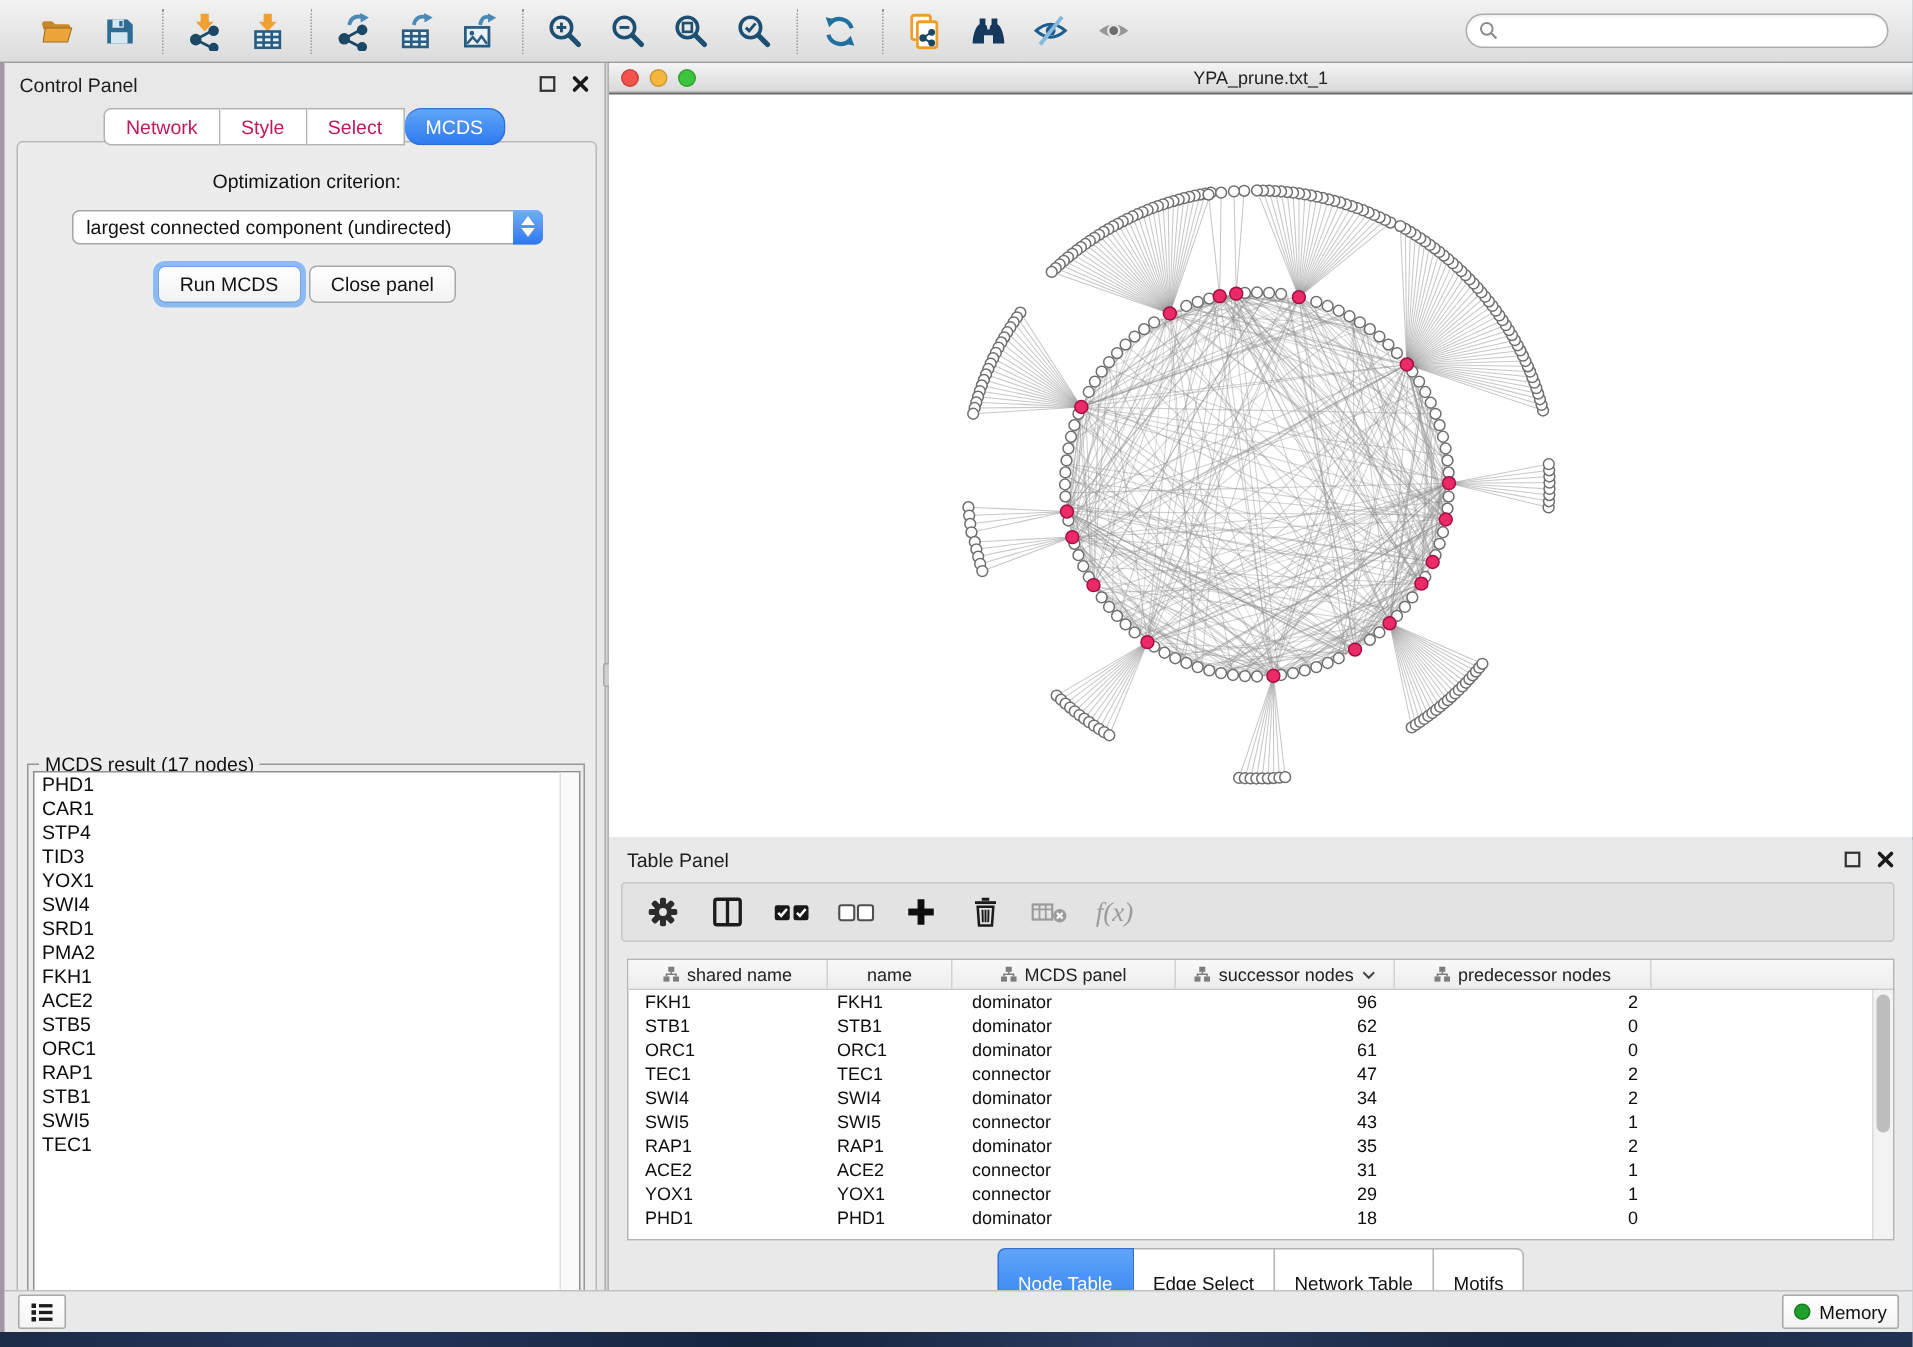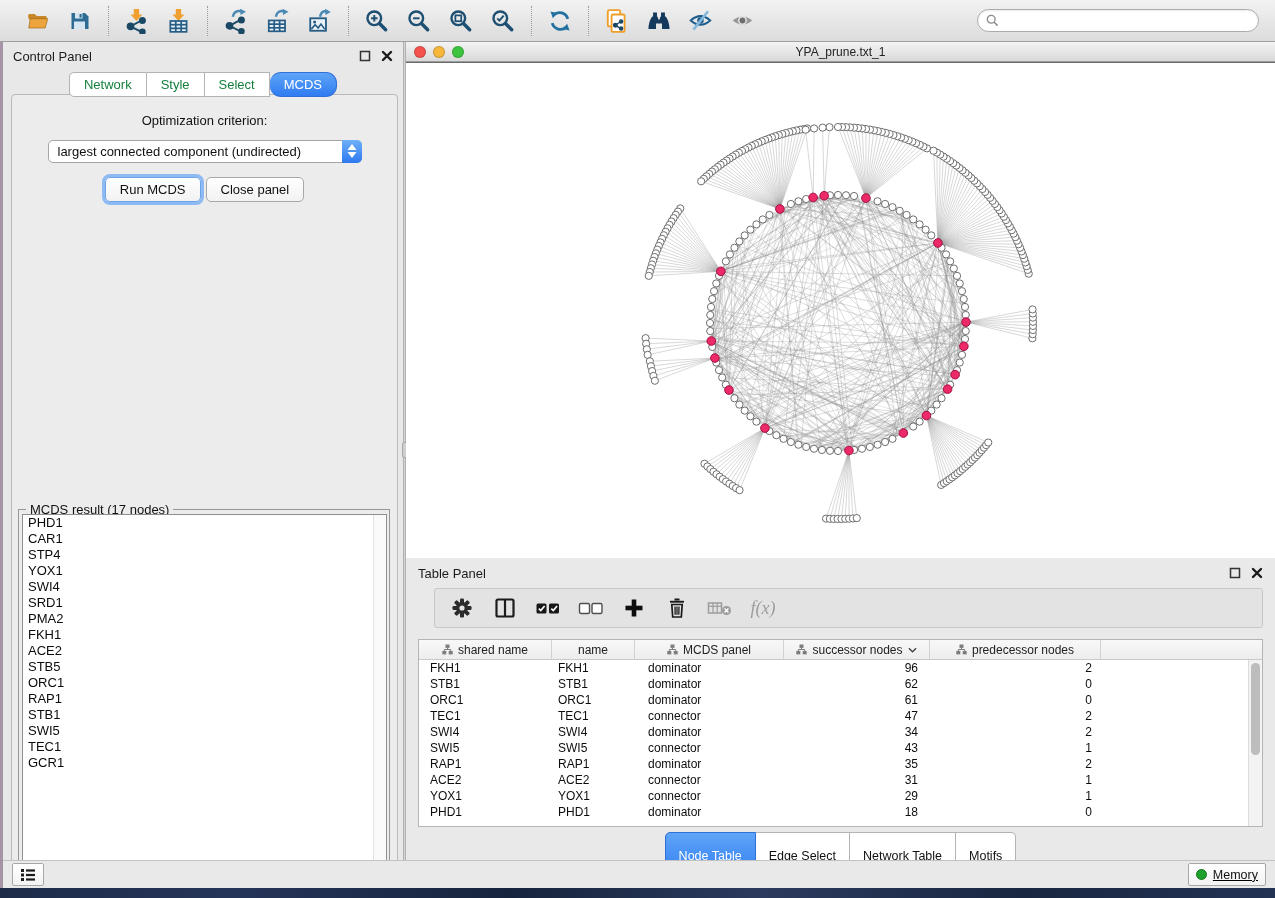--- a/index.html
+++ b/index.html
@@ -23,21 +23,21 @@
   .search-box { width:282px; height:23px; background:#fff; border:1px solid #ababab; border-radius:12px;
     display:flex; align-items:center; padding:0 8px; box-shadow:inset 0 1px 2px rgba(0,0,0,.08); }
   .search-box input { border:none; outline:none; flex:1; font-size:12px; font-family:"Liberation Sans",sans-serif; background:transparent; margin-left:5px;}
 
   
   .control-panel { position:absolute; left:3px; top:42px; width:400px; height:818px; background:#e8e8e8; }
   .cp-titlebar { height:28px; display:flex; align-items:center; padding:0 10px;gap:20px; }
   .cp-title { font-size:13px; color:#1c1c1c; }
   .win-icons { margin-left:auto; display:flex; align-items:center; gap:10px; }
   .cp-tabs { position:absolute; left:0; top:30px; width:100%; display:flex; justify-content:center; z-index:2; }
-  .cp-tab { font-size:13px; padding:4px 14px; background:#fff; border:1px solid #b3b3b3; border-left:none; color:#15803d; }
+  .cp-tab { font-size:13px; padding:4px 14px; background:#fff; border:1px solid #b3b3b3; border-left:none; color:#be185d; }
   .cp-tab:first-child { border-left:1px solid #b3b3b3; border-radius:5px 0 0 5px; }
   .cp-tab:last-child { border-radius:0 5px 5px 0; }
   .cp-tab.active { background:linear-gradient(#5fa5f8,#2f7bf1); color:#fff; border-color:#2f6fd8;border-radius:11px; }
   .cp-content { position:absolute; left:8px; top:52px; width:387px; height:792px;
     background:#ececec; border:1px solid #b9b9b9; border-radius:4px; }
   .opt-label { text-align:center; margin-top:18px; font-size:13px; color:#111; }
   .dropdown { position:relative; margin:12px auto 0; width:314px; height:23px; background:#fff;
     border:1px solid #a5a5a5; border-radius:5px; display:flex; align-items:center; }
   .dropdown .dd-text { font-size:13px; padding-left:9px; color:#111; flex:1; white-space:nowrap; overflow:hidden; }
   .dd-stepper { width:20px; height:23px; margin:-1px -1px 0 0; border-radius:0 5px 5px 0;
@@ -64,21 +64,21 @@
     display:flex; align-items:center; padding:0 8px; position:relative; }
   .traffic { display:flex; gap:7px; }
   .light { width:12px; height:12px; border-radius:50%; border:1px solid rgba(0,0,0,.18); }
   .net-title { position:absolute; left:0; right:0; text-align:center; font-size:12px; color:#222; }
   .net-canvas { width:869px; height:496px; background:#ffffff; border-top:1px solid #6a6a6a; }
 
   
   .table-panel { position:absolute; left:406px; top:560px; width:869px; height:300px; background:#e9e9e9; }
   .tp-titlebar { height:26px; display:flex; align-items:center; padding:0 12px; }
   .tp-title { font-size:13px; color:#1c1c1c; }
-  .tp-toolbar { margin:2px 12px 0 28px; height:40px; background:#e3e3e3; border:1px solid #c6c6c6; border-radius:3px;
+  .tp-toolbar { margin:2px 12px 0 8px; height:40px; background:#e3e3e3; border:1px solid #c6c6c6; border-radius:3px;
     display:flex; align-items:center; gap:17px; padding:0 14px; }
   .tp-toolbar .tibtn { display:flex; align-items:center; justify-content:center; width:26px; height:30px; }
   .fx { font-family:"Liberation Serif",serif; font-style:italic; font-size:18px; color:#9c9c9c; }
 
   .ntable { position:absolute; left:12px; top:79px; width:845px; height:188px; background:#fff; border:1px solid #b5b5b5; }
   .thead { display:flex; height:20px; background:linear-gradient(#f8f8f8,#ededed); border-bottom:1px solid #c9c9c9; }
   .hcell { display:flex; align-items:center; justify-content:center; gap:5px; font-size:12px; color:#222;
     border-right:1px solid #d2d2d2; height:100%; }
   .tbody { position:absolute; left:0; top:20px; right:14px; bottom:0; overflow:hidden; }
   .trow { display:flex; height:16px; align-items:center; }
@@ -93,21 +93,21 @@
   .vthumb { position:absolute; left:2px; top:3px; width:9px; height:92px; background:#bdbdbd; border-radius:5px; }
 
   .tp-tabs { position:absolute; left:0; right:0; top:272px; display:flex; justify-content:center; }
   .tp-tab { font-size:12.5px; padding:16px 13px; background:#fff; border:1px solid #b3b3b3; border-left:none; color:#111; }
   .tp-tab:first-child { border-left:1px solid #b3b3b3; border-radius:5px 0 0 5px; }
   .tp-tab:last-child { border-radius:0 5px 5px 0; }
   .tp-tab.active { background:linear-gradient(#5fa5f8,#2f7bf1); color:#fff; border-color:#2f6fd8; }
 
   
   .status-bar { position:absolute; left:3px; top:860px; width:1272px; height:28px; background:#e9e9e9;
-    border-top:1px solid #c2c2c2; display:flex; align-items:center; padding:0 9px;text-decoration:underline; }
+    border-top:1px solid #c2c2c2; display:flex; align-items:center; padding:0 9px; }
   .sbtn { height:23px; background:linear-gradient(#ffffff,#f3f3f3); border:1px solid #a8a8a8; border-radius:2px;
     display:flex; align-items:center; justify-content:center; padding:0 7px; }
   .mem-btn { margin-left:auto; gap:6px; font-size:12.5px; color:#111; }
   .mem-dot { width:11px; height:11px; border-radius:50%; background:#1fa02c; border:1px solid #137a1e; }
 </style>
 </head>
 <body>
 
 <div class="app">
 
@@ -317,33 +317,33 @@
         <button class="pbtn focused">Run MCDS</button>
         <button class="pbtn">Close panel</button>
       </div>
       <div class="groupbox">
         <span class="groupbox-label">MCDS result (17 nodes)</span>
         <div class="mcds-list">
           <div class="mcds-scroll"></div>
         <div class="mcds-item">PHD1</div>
             <div class="mcds-item">CAR1</div>
             <div class="mcds-item">STP4</div>
+            <div class="mcds-item">TID3</div>
             <div class="mcds-item">YOX1</div>
             <div class="mcds-item">SWI4</div>
             <div class="mcds-item">SRD1</div>
             <div class="mcds-item">PMA2</div>
             <div class="mcds-item">FKH1</div>
             <div class="mcds-item">ACE2</div>
             <div class="mcds-item">STB5</div>
             <div class="mcds-item">ORC1</div>
             <div class="mcds-item">RAP1</div>
             <div class="mcds-item">STB1</div>
             <div class="mcds-item">SWI5</div>
             <div class="mcds-item">TEC1</div>
-            <div class="mcds-item">GCR1</div>
           </div>
       </div>
     </div>
   </div>
 
   <div class="v-divider">
     <div class="v-handle"></div>
   </div>
 
   <div class="net-window">

